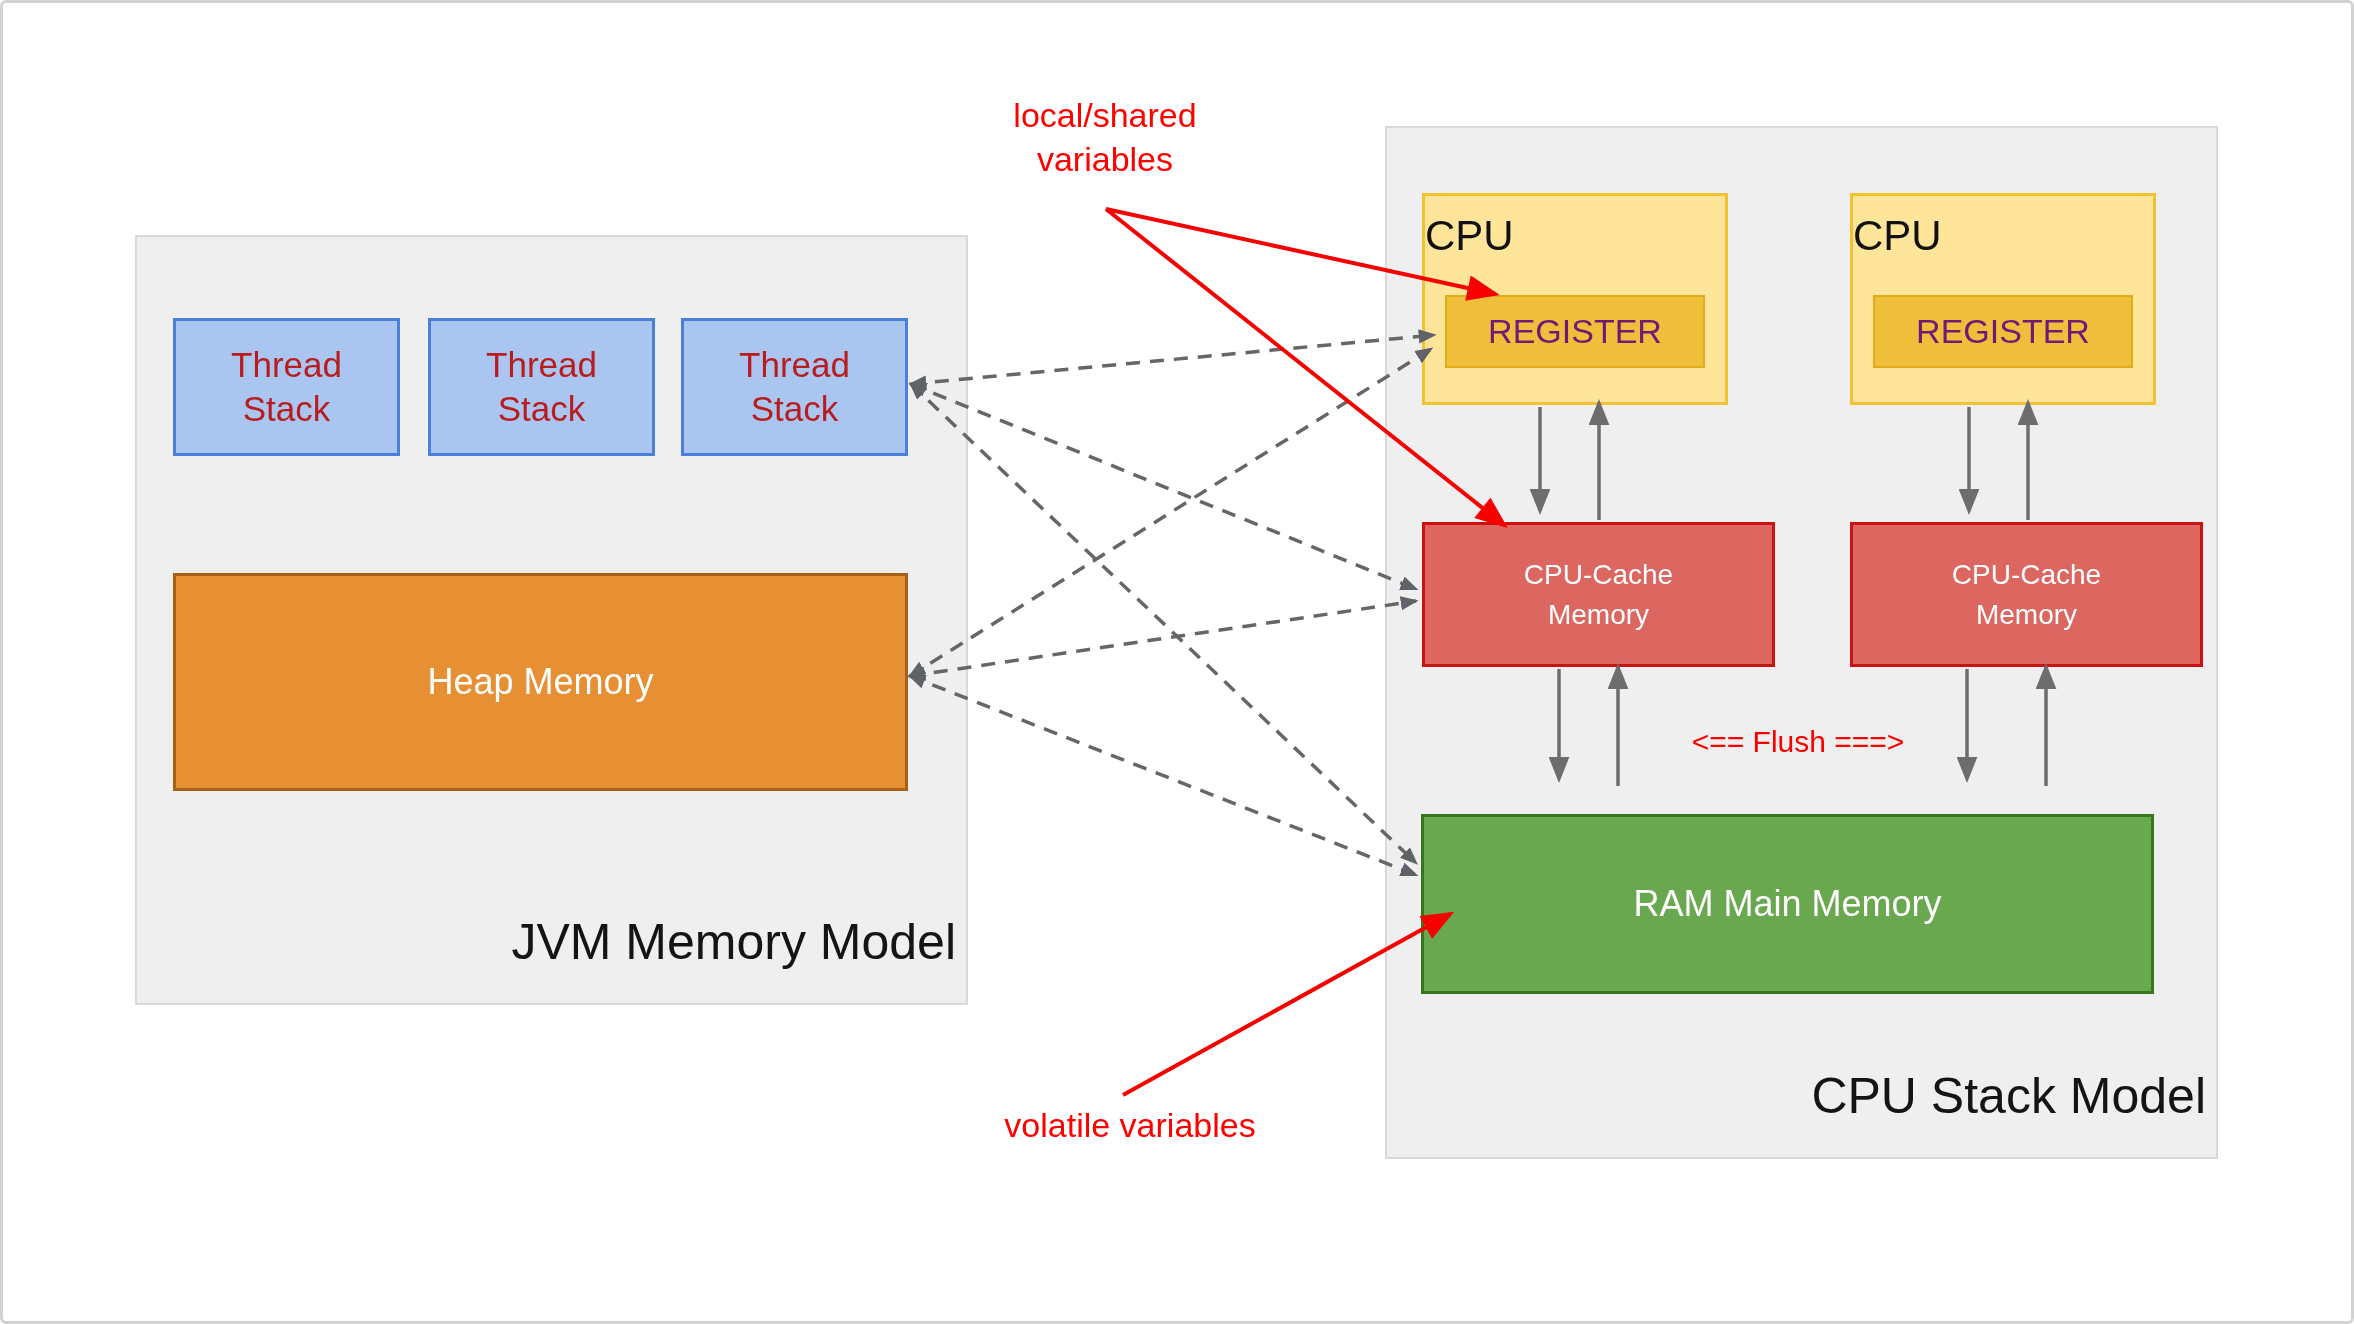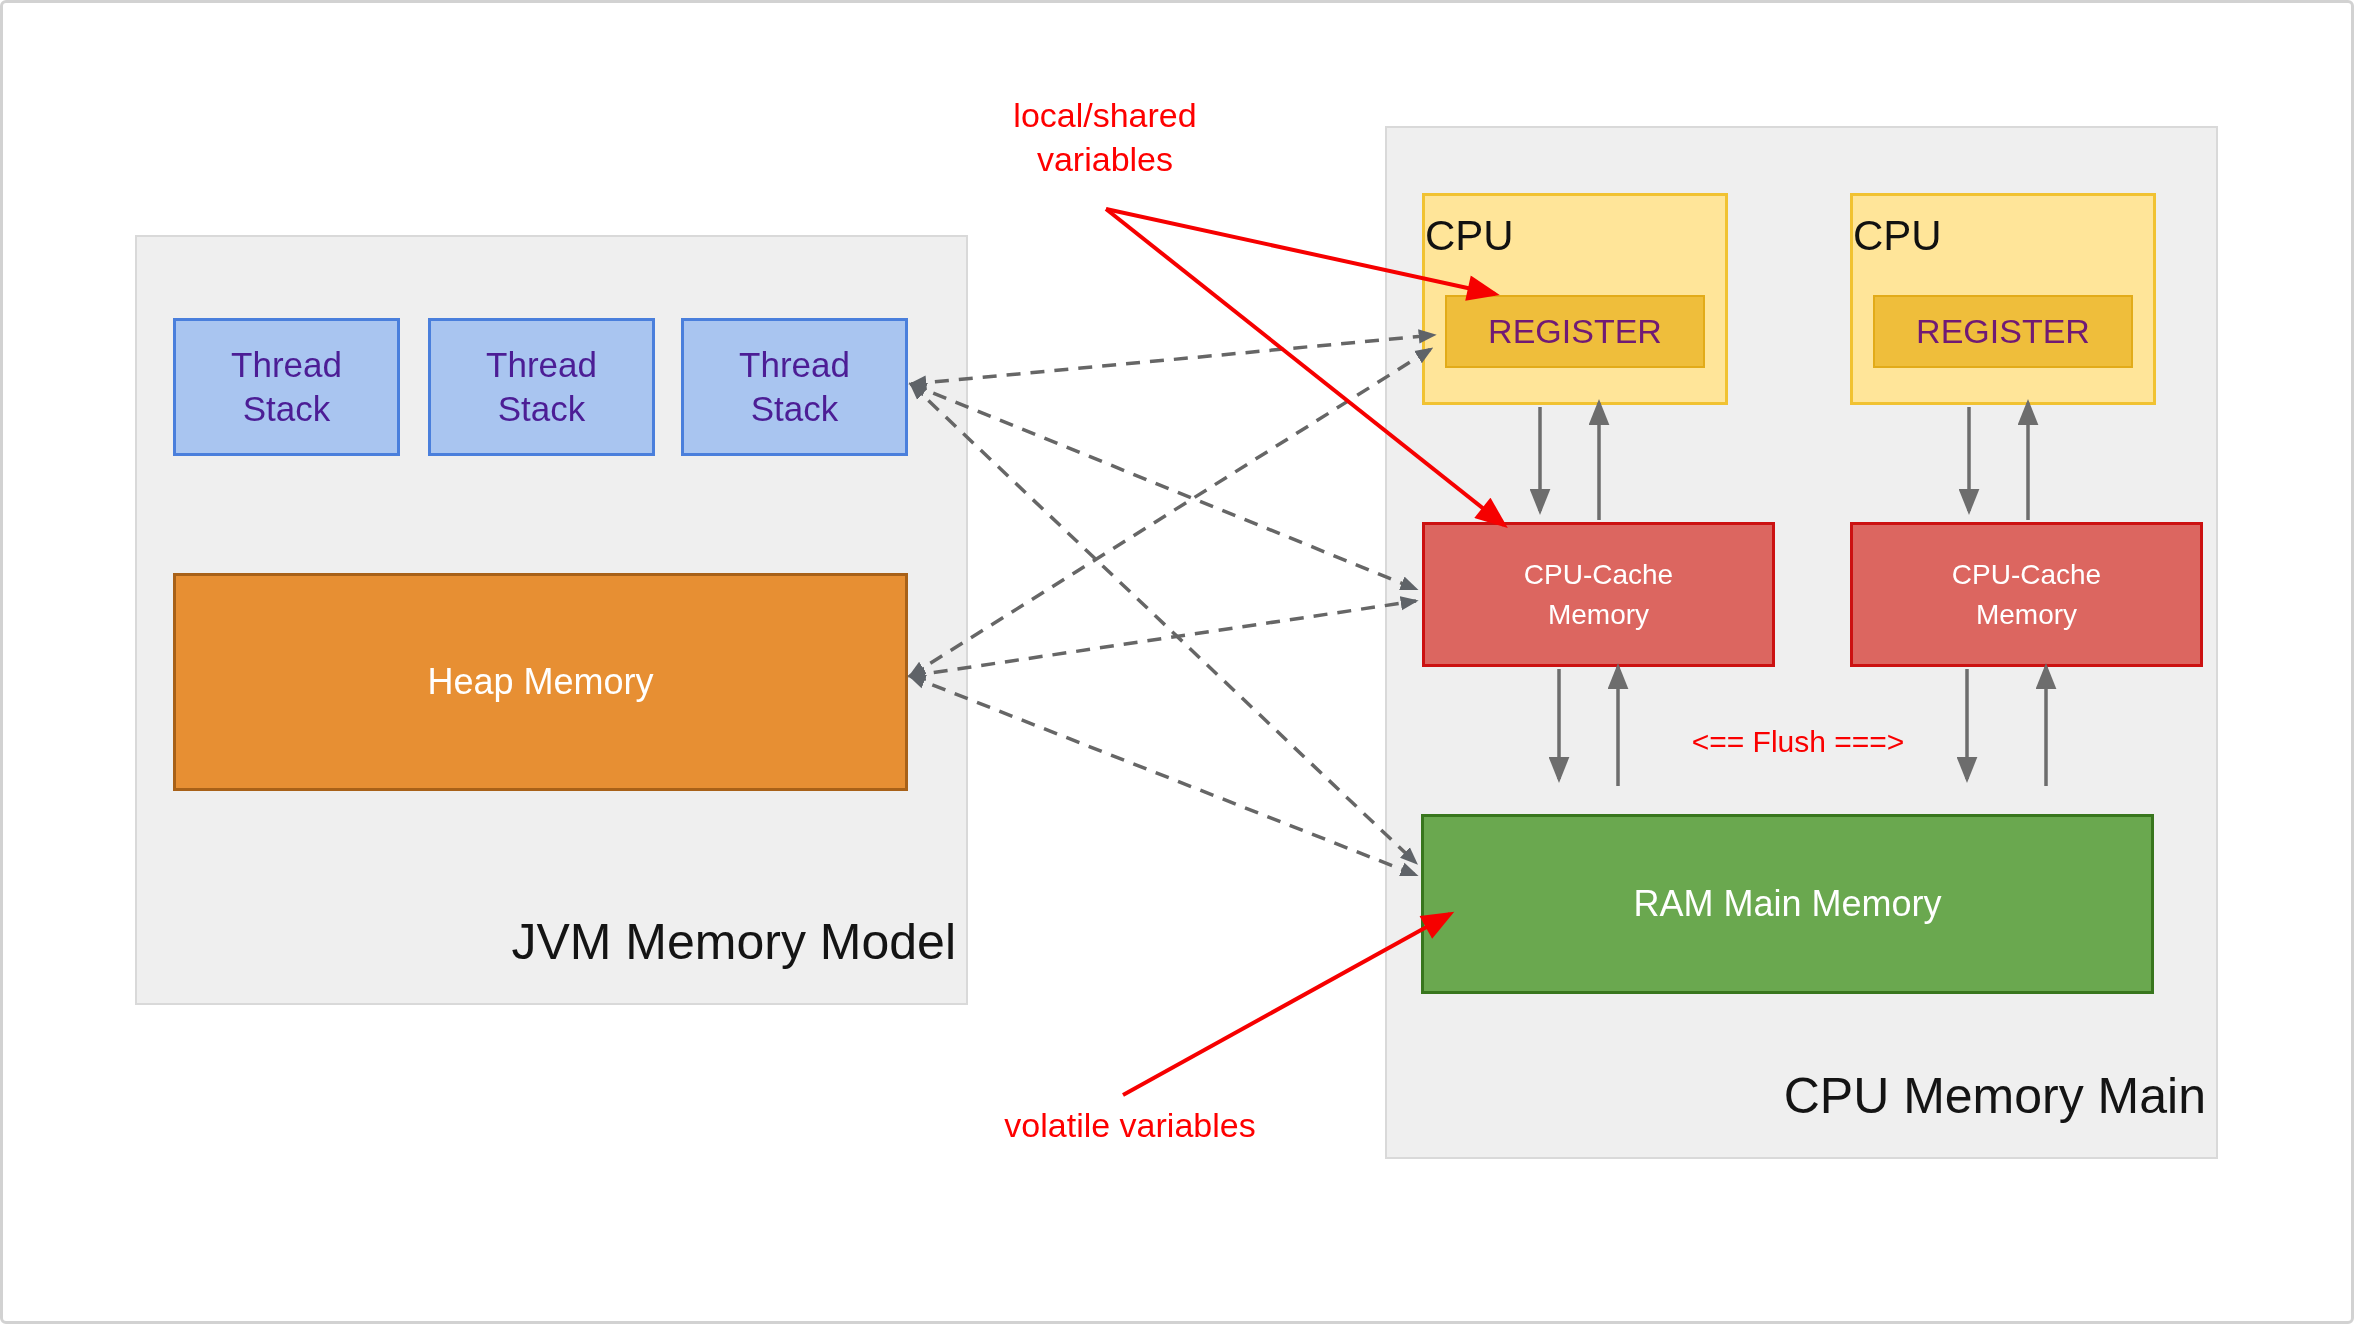--- a/index.html
+++ b/index.html
@@ -23,21 +23,21 @@
     display: flex;
     align-items: center;
     justify-content: center;
     text-align: center;
     white-space: pre-line;
   }
   .thread-stack {
     left: 0; top: 315px; width: 227px; height: 138px;
     background: #a9c5f0;
     border: 3px solid #4a7fdc;
-    color: #4c1d95;
+    color: #b91c1c;
     font-size: 35px;
     line-height: 44px;
   }
   .heap {
     left: 170px; top: 570px; width: 735px; height: 218px;
     background: #e78f33;
     border: 3px solid #a86118;
     color: #ffffff;
     font-size: 36px;
   }
@@ -153,21 +153,21 @@
     <span>CPU-Cache
 Memory</span>
   </div>
 
   <div class="abs shape ram">
     <span>RAM Main Memory</span>
   </div>
 
   <div class="abs flush-label">&lt;== Flush ===&gt;</div>
 
-  <div class="abs model-title" style="left:1743px; top:1064px;">CPU Memory Main</div>
+  <div class="abs model-title" style="left:1743px; top:1064px;">CPU Stack Model</div>
 
   <div class="abs annotation" style="left:942px; top:90px;">local/shared
 variables</div>
   <div class="abs annotation" style="left:967px; top:1100px;">volatile variables</div>
 
   <svg class="overlay" viewBox="0 0 2354 1324" xmlns="http://www.w3.org/2000/svg">
     <defs>
       <marker id="ag" viewBox="0 0 10 8" refX="8.5" refY="4" markerWidth="18" markerHeight="15" markerUnits="userSpaceOnUse" orient="auto-start-reverse">
         <path d="M0,0 L10,4 L0,8 Z" fill="#5f6368"></path>
       </marker>

